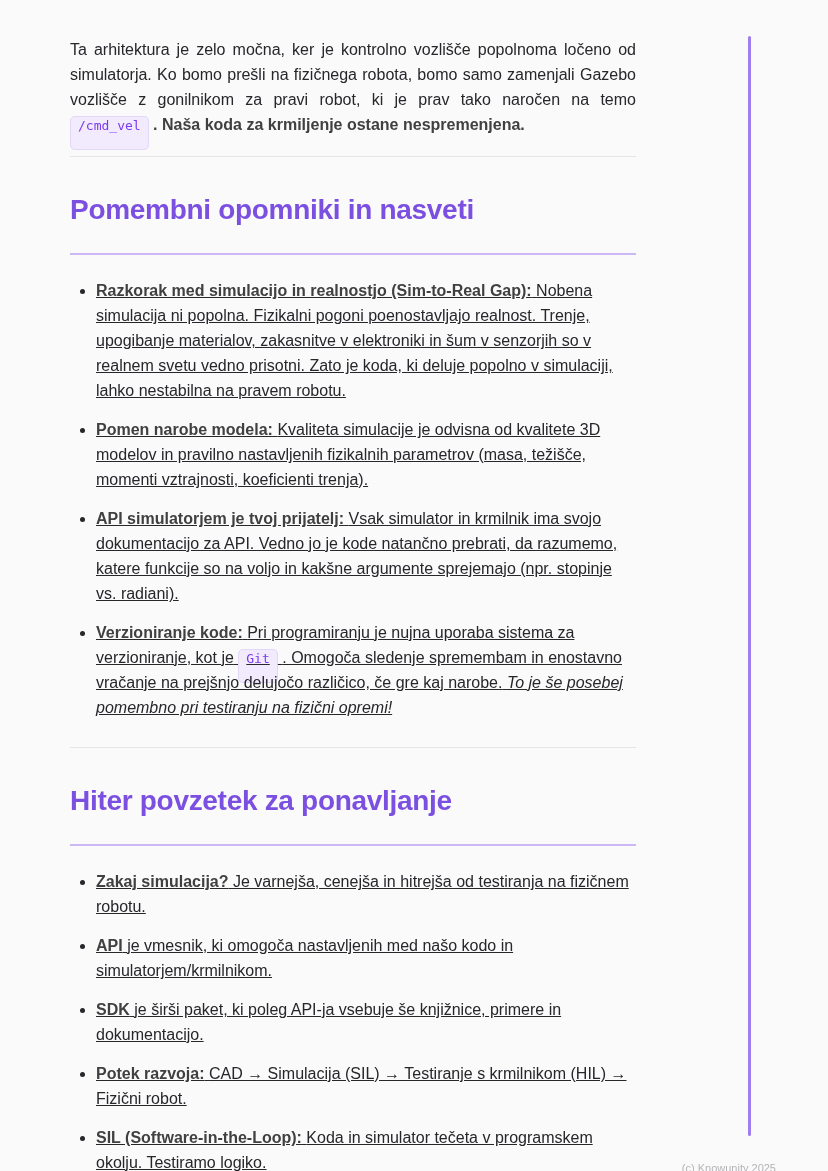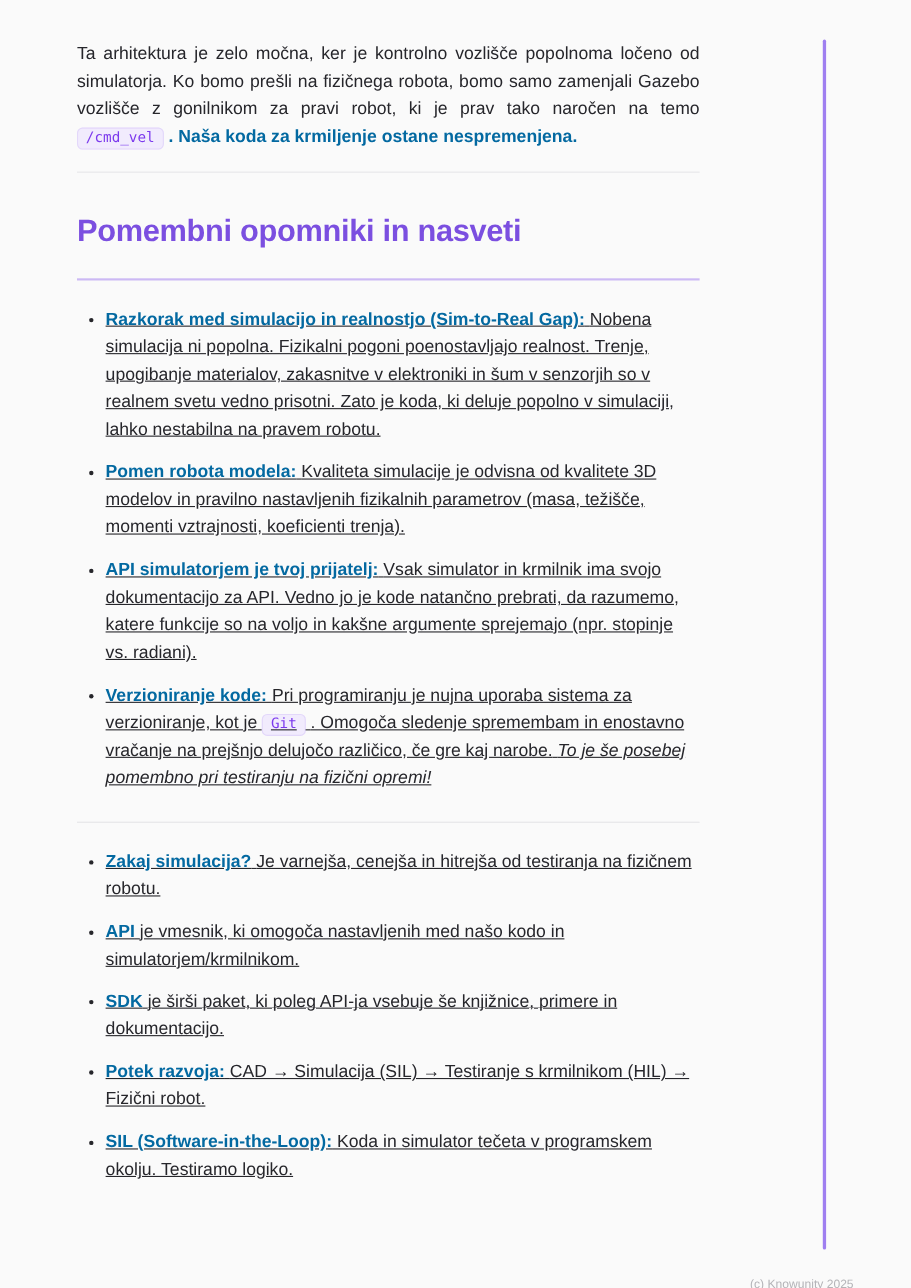--- a/index.html
+++ b/index.html
@@ -24,24 +24,24 @@
     margin: 0;
     text-align: justify;
   }
   .chip {
     font-family: "DejaVu Sans Mono", monospace;
     font-size: 13px;
     background: #f1ebfd;
     color: #7c3aed;
     border: 1px solid #e3d8fa;
     border-radius: 5px;
-    padding: 1px 7px 2px;
+    padding: 1px 7px 16px;
     white-space: nowrap;
   }
-  b { color: #0369a1; }
+  b { color: #404040; }
   hr.rule {
     border: none;
     border-top: 1px solid #e5e5e8;
     margin: 18px 0 0 0;
   }
   h1.section-title {
     color: #7b4fe0;
     font-size: 28px;
     line-height: 1.2;
     letter-spacing: -0.3px;
@@ -92,38 +92,39 @@
   <hr class="rule">
 
   <h1 class="section-title">Pomembni opomniki in nasveti</h1>
 
   <ul class="bullets">
     <li>
       <b>Razkorak med simulacijo in realnostjo (Sim-to-Real Gap):</b>
       <span>Nobena simulacija ni popolna. Fizikalni pogoni poenostavljajo realnost. Trenje, upogibanje materialov, zakasnitve v elektroniki in šum v senzorjih so v realnem svetu vedno prisotni. Zato je koda, ki deluje popolno v simulaciji, lahko nestabilna na pravem robotu.</span>
     </li>
     <li>
-      <b>Pomen robota modela:</b>
+      <b>Pomen narobe modela:</b>
       <span>Kvaliteta simulacije je odvisna od kvalitete 3D modelov in pravilno nastavljenih fizikalnih parametrov (masa, težišče, momenti vztrajnosti, koeficienti trenja).</span>
     </li>
     <li>
       <b>API simulatorjem je tvoj prijatelj:</b>
       <span>Vsak simulator in krmilnik ima svojo dokumentacijo za API. Vedno jo je kode natančno prebrati, da razumemo, katere funkcije so na voljo in kakšne argumente sprejemajo (npr. stopinje vs. radiani).</span>
     </li>
     <li>
       <b>Verzioniranje kode:</b>
       <span>Pri programiranju je nujna uporaba sistema za verzioniranje, kot je</span>
       <code class="chip">Git</code>
       <span>. Omogoča sledenje spremembam in enostavno vračanje na prejšnjo delujočo različico, če gre kaj narobe.</span>
       <em class="note">To je še posebej pomembno pri testiranju na fizični opremi!</em>
     </li>
   </ul>
 
   <hr class="rule">
 
+  <h1 class="section-title">Hiter povzetek za ponavljanje</h1>
 
   <ul class="bullets">
     <li>
       <b>Zakaj simulacija?</b>
       <span>Je varnejša, cenejša in hitrejša od testiranja na fizičnem robotu.</span>
     </li>
     <li>
       <b>API</b>
       <span>je vmesnik, ki omogoča nastavljenih med našo kodo in simulatorjem/krmilnikom.</span>
     </li>

